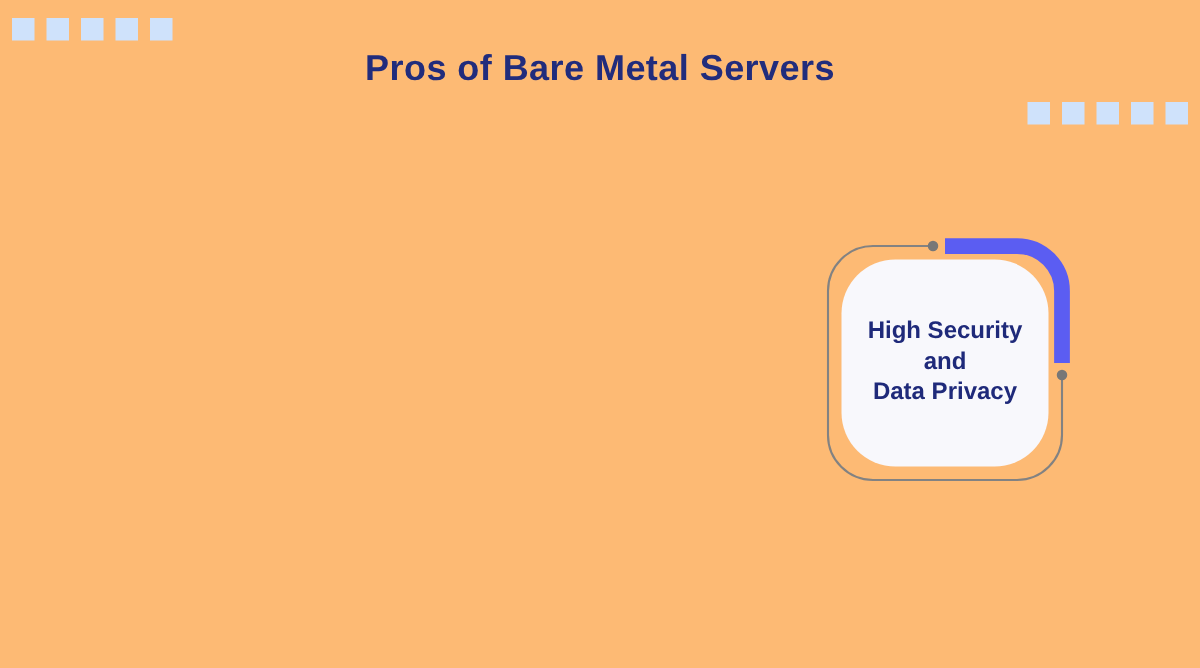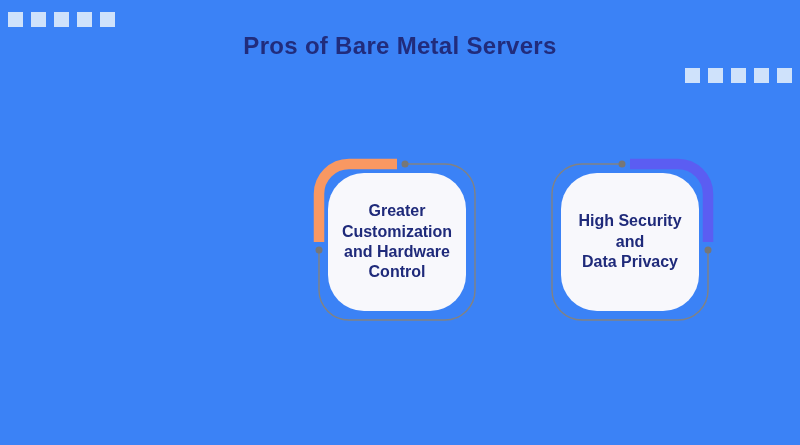--- a/index.html
+++ b/index.html
@@ -1,20 +1,20 @@
 <!DOCTYPE html>
 <html><head>
 <meta charset="utf-8">
 <style>
   html, body { margin: 0; padding: 0; background: #ffffff; }
   .canvas {
     position: relative;
     width: 800px;
     height: 445px;
-    background: #3b82f6;
+    background: #fdba74;
     overflow: hidden;
     font-family: "Liberation Sans", sans-serif;
   }
 
   
   .squares { position: absolute; display: flex; gap: 8px; }
   .squares-tl { left: 8px; top: 12px; }
   .squares-r  { left: 685px; top: 68px; }
   .sq { width: 15px; height: 15px; background: #cfe2fb; }
 
@@ -83,33 +83,20 @@
 
   <div class="squares squares-r">
     <span class="sq"></span>
     <span class="sq"></span>
     <span class="sq"></span>
     <span class="sq"></span>
     <span class="sq"></span>
   </div>
 
 
-  <div class="card card-2">
-    <svg class="card-svg" width="168" height="168" viewBox="0 0 168 168">
-      <rect class="inner-fill" x="15" y="15" width="138" height="138" rx="36"></rect>
-      <path class="outline-path" d="M 92 6 L 132 6 A 30 30 0 0 1 162 36 L 162 132 A 30 30 0 0 1 132 162 L 36 162 A 30 30 0 0 1 6 132 L 6 92"></path>
-      <path class="accent-path" d="M 84 6 L 36 6 A 30 30 0 0 0 6 36 L 6 84" stroke="#f99862"></path>
-      <circle class="end-dot" cx="92" cy="6" r="3.5"></circle>
-      <circle class="end-dot" cx="6" cy="92" r="3.5"></circle>
-    </svg>
-    <div class="card-text">Greater
-Customization
-and Hardware
-Control</div>
-  </div>
 
   <div class="card card-3">
     <svg class="card-svg" width="168" height="168" viewBox="0 0 168 168">
       <rect class="inner-fill" x="15" y="15" width="138" height="138" rx="36"></rect>
       <path class="outline-path" d="M 76 6 L 36 6 A 30 30 0 0 0 6 36 L 6 132 A 30 30 0 0 0 36 162 L 132 162 A 30 30 0 0 0 162 132 L 162 92"></path>
       <path class="accent-path" d="M 84 6 L 132 6 A 30 30 0 0 1 162 36 L 162 84" stroke="#5b5df2"></path>
       <circle class="end-dot" cx="76" cy="6" r="3.5"></circle>
       <circle class="end-dot" cx="162" cy="92" r="3.5"></circle>
     </svg>
     <div class="card-text">High Security

